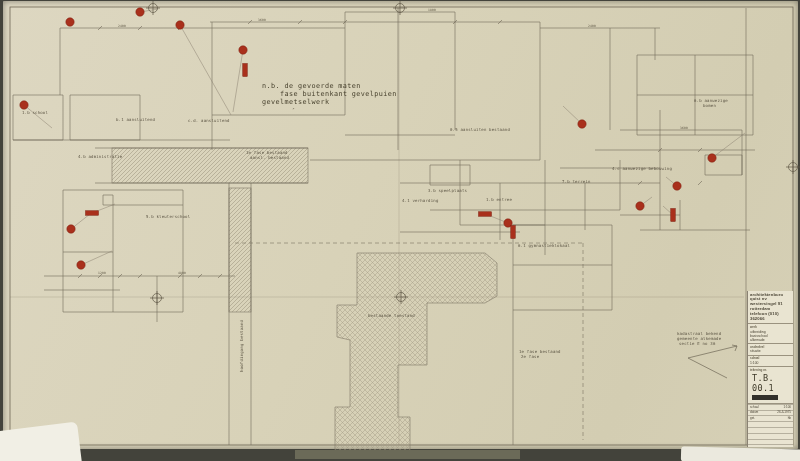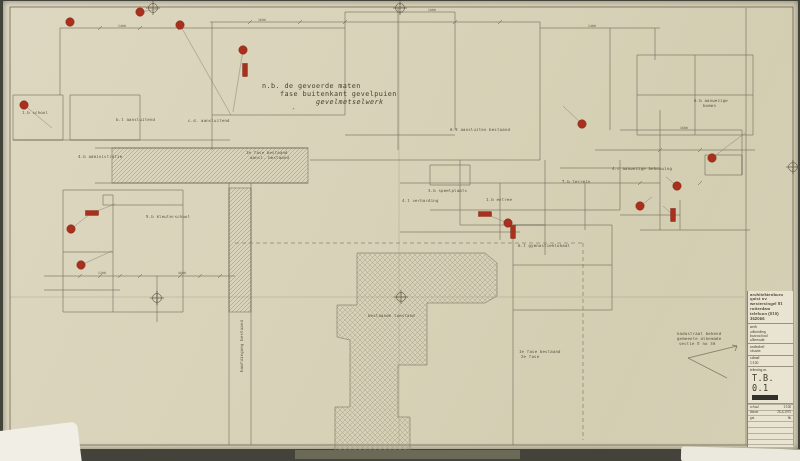--- a/index.html
+++ b/index.html
@@ -8,21 +8,21 @@
   .paper{position:absolute;left:3px;top:1px;width:795px;height:448px;
          background:linear-gradient(115deg,#ddd7c1 0%,#d8d2b8 45%,#d3cdb2 80%,#d6d0b6 100%);
          border-radius:1px;box-shadow:0 0 6px rgba(0,0,0,.4) inset;}
   .art{position:absolute;left:0;top:0;width:800px;height:461px;}
   #labels-layer{position:absolute;left:0;top:0;width:800px;height:461px;}
   .lbl{position:absolute;font-family:"DejaVu Sans Mono",monospace;font-size:4px;line-height:4.6px;
        color:#5c5544;white-space:nowrap;letter-spacing:.2px;transform-origin:0 0;}
   .note{position:absolute;left:262px;top:82px;width:240px;font-family:"DejaVu Sans Mono",monospace;
         font-size:6.8px;line-height:8px;color:#49432f;letter-spacing:.4px;}
   .note .n2{margin-left:18px;}
-  .note .n3{margin-left:54px;font-style:italic;}
+  .note .n3{}
   .note .n4{margin-left:30px;font-size:5px;}
   .titleblock{position:absolute;left:747px;top:291px;width:46px;height:156px;
         background:#e9e4d1;border-left:1px solid #8a8273;box-sizing:border-box;
         font-family:"Liberation Sans",sans-serif;color:#4b4536;}
   .tb-sec{border-bottom:1px solid #9a927f;padding:1.5px 2px;}
   .tb-firm div{font-size:4.2px;line-height:4.9px;font-weight:bold;letter-spacing:.1px;}
   .tb-label{font-size:3px;line-height:3.6px;font-weight:bold;color:#6a6350;}
   .tb-val{font-size:3.4px;line-height:4px;}
   .tb-num{font-family:"DejaVu Sans Mono",monospace;font-size:8.5px;line-height:10px;
           letter-spacing:.4px;color:#3d3828;padding:1px 2px;}
@@ -186,21 +186,21 @@
     <div class="tb-sec">
       <div class="tb-label">onderdeel</div>
       <div class="tb-val">situatie</div>
     </div>
     <div class="tb-sec">
       <div class="tb-label">schaal</div>
       <div class="tb-val">1:100</div>
     </div>
     <div class="tb-sec">
       <div class="tb-label">tekening nr.</div>
-      <div class="tb-num">T.B. 0.1</div>
+      <div class="tb-num">T.B. 00.1</div>
       <div class="tb-chip"></div>
     </div>
     <div id="tb-table">
         <div class="tb-row">
           <span>schaal</span>
           <span>1:100</span>
         </div>
         <div class="tb-row">
           <span>datum</span>
           <span>26-3-1975</span>

